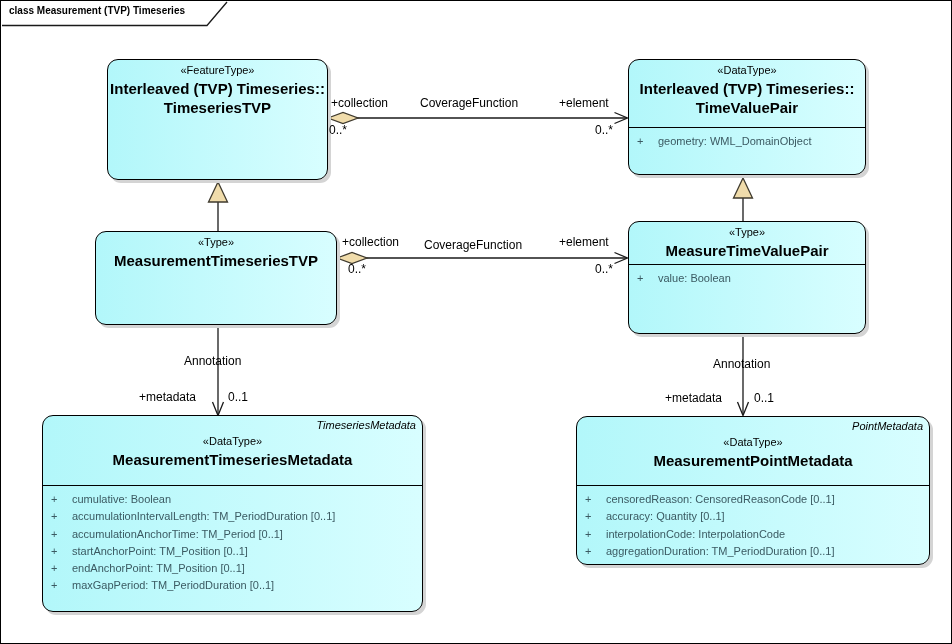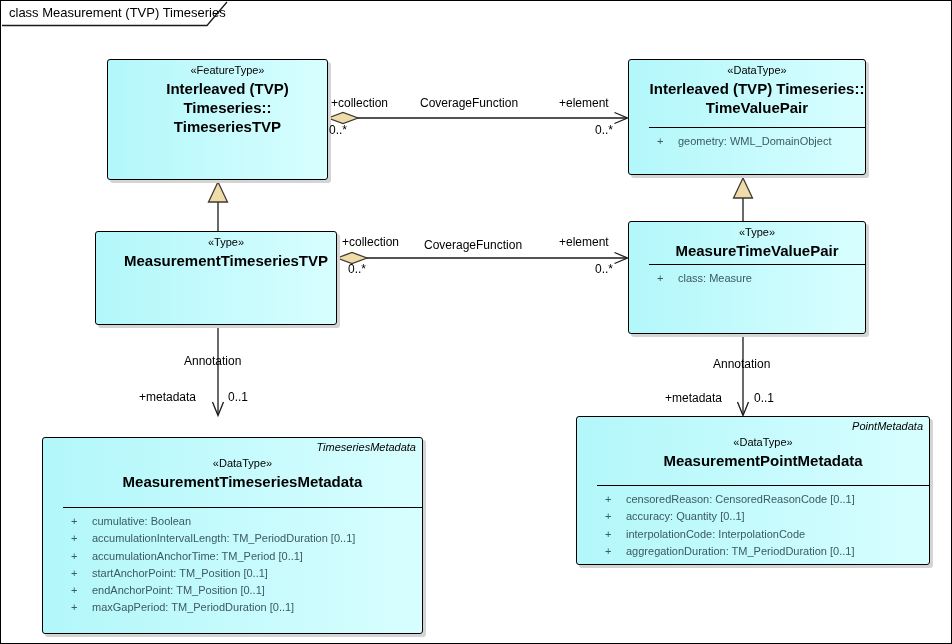--- a/index.html
+++ b/index.html
@@ -2,28 +2,27 @@
 <html><head>
 <meta charset="utf-8">
 <style>
   html,body { margin:0; padding:0; background:#fff; }
   .canvas {
     position:relative; width:952px; height:644px; box-sizing:border-box;
     background:#ffffff; border:1px solid #000; overflow:hidden;
     font-family:"Liberation Sans", sans-serif; color:#000;
   }
   .edges { position:absolute; left:0; top:0; width:952px; height:644px; }
-  .frame-title { position:absolute; left:8px; top:4px; font-size:13px; font-weight:normal; white-space:nowrap; }
+  .frame-title { position:absolute; left:8px; top:4px; font-size:10px; font-weight:bold; white-space:nowrap; }
 
   .uml-class {
     position:absolute; box-sizing:border-box;
-    border:1.5px solid #000; border-radius:3px;
+    border:1.5px solid #000; border-radius:11px;
     background:linear-gradient(90deg,#b2f7fa 0%,#d8feff 100%);
     box-shadow:3px 3px 0 #d4d4d4;
-    padding-left:20px;
   }
   .head { box-sizing:border-box; text-align:center; padding-top:2px; }
   .head.sep { border-bottom:1.5px solid #000; }
   .corner { font-size:11px; font-style:italic; text-align:right; padding-right:6px; line-height:15px; height:15px; }
   .stereo { font-size:11px; line-height:17px; }
   .cname  { font-size:15px; font-weight:bold; line-height:19px; }
   .attrs  { padding:5px 4px 0 8px; text-align:left; }
   .attr   { display:flex; font-size:11px; line-height:17.3px; color:#3b5a62; white-space:nowrap; }
   .attr .vis { width:21px; flex:none; }
 
@@ -105,26 +104,26 @@
   </div>
 
   <div class="uml-class" style="left:627px;top:220px;width:238px;height:113px">
     <div class="head sep" style="height:43px">
       <div class="stereo">«Type»</div>
       <div class="cname">MeasureTimeValuePair</div>
     </div>
     <div class="attrs">
       <div class="attr">
         <span class="vis">+</span>
-        <span>class: Measure</span>
-      </div>
-    </div>
-  </div>
-
-  <div class="uml-class" style="left:41px;top:436px;width:381px;height:197px">
+        <span>value: Boolean</span>
+      </div>
+    </div>
+  </div>
+
+  <div class="uml-class" style="left:41px;top:414px;width:381px;height:197px">
     <div class="head sep" style="height:70px">
       <div class="corner">TimeseriesMetadata</div>
       <div class="stereo">«DataType»</div>
       <div class="cname">MeasurementTimeseriesMetadata</div>
     </div>
     <div class="attrs">
       <div class="attr">
         <span class="vis">+</span>
         <span>cumulative: Boolean</span>
       </div>

